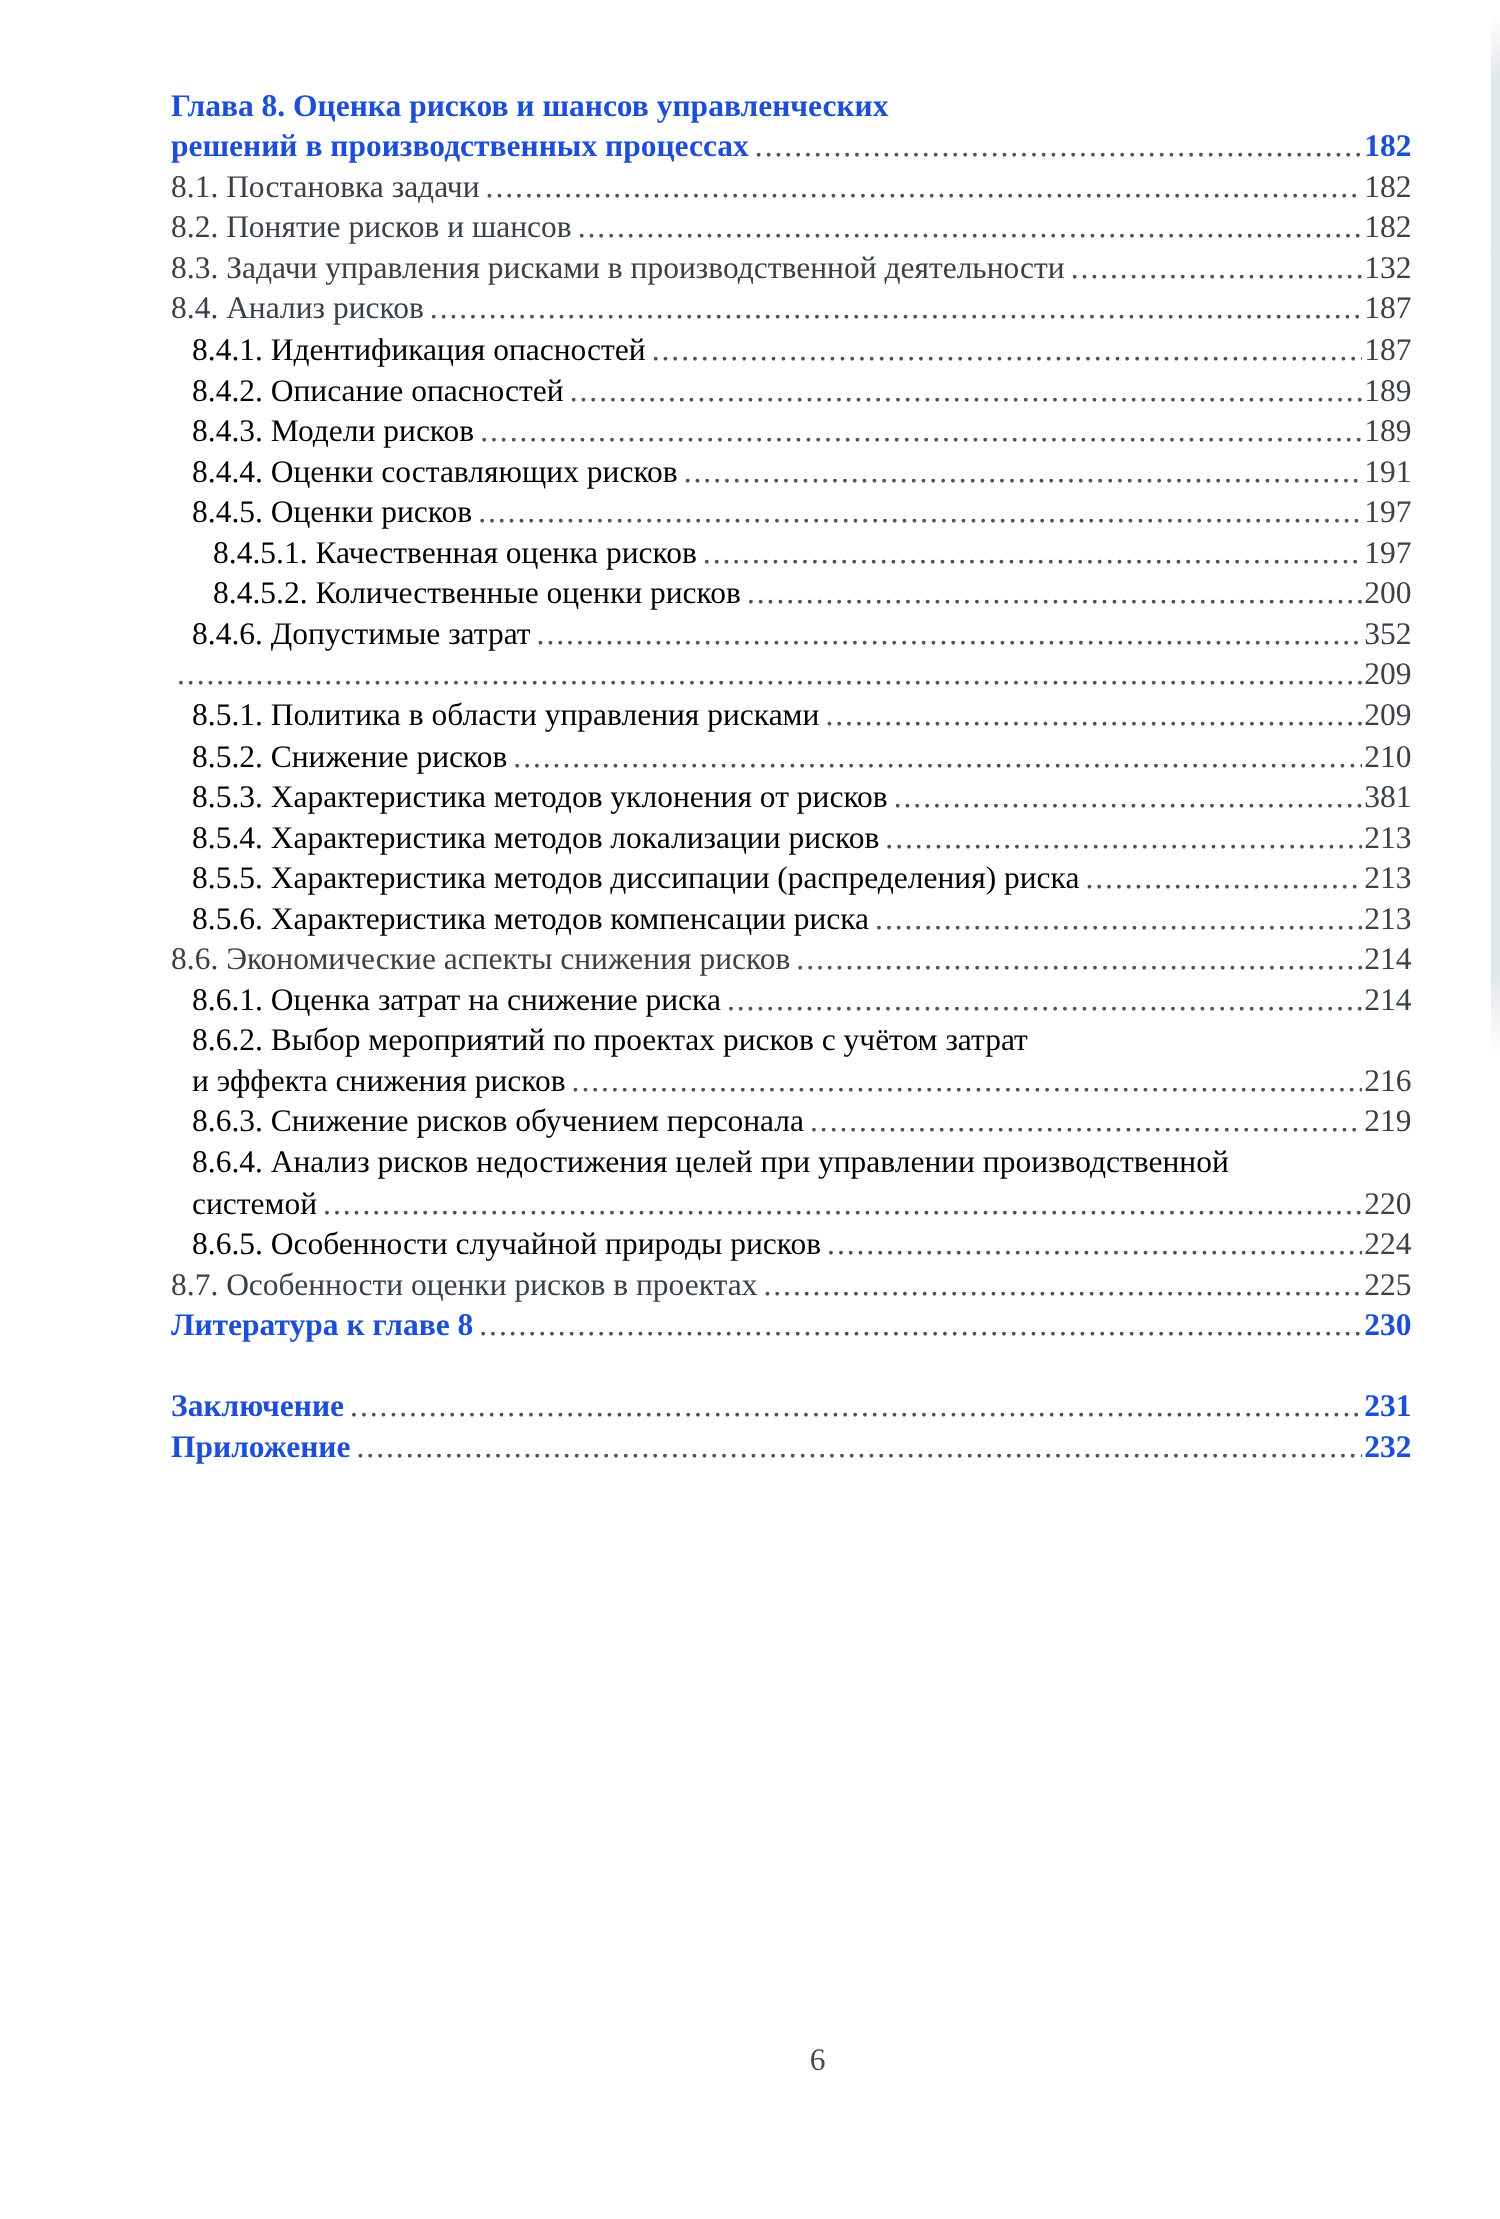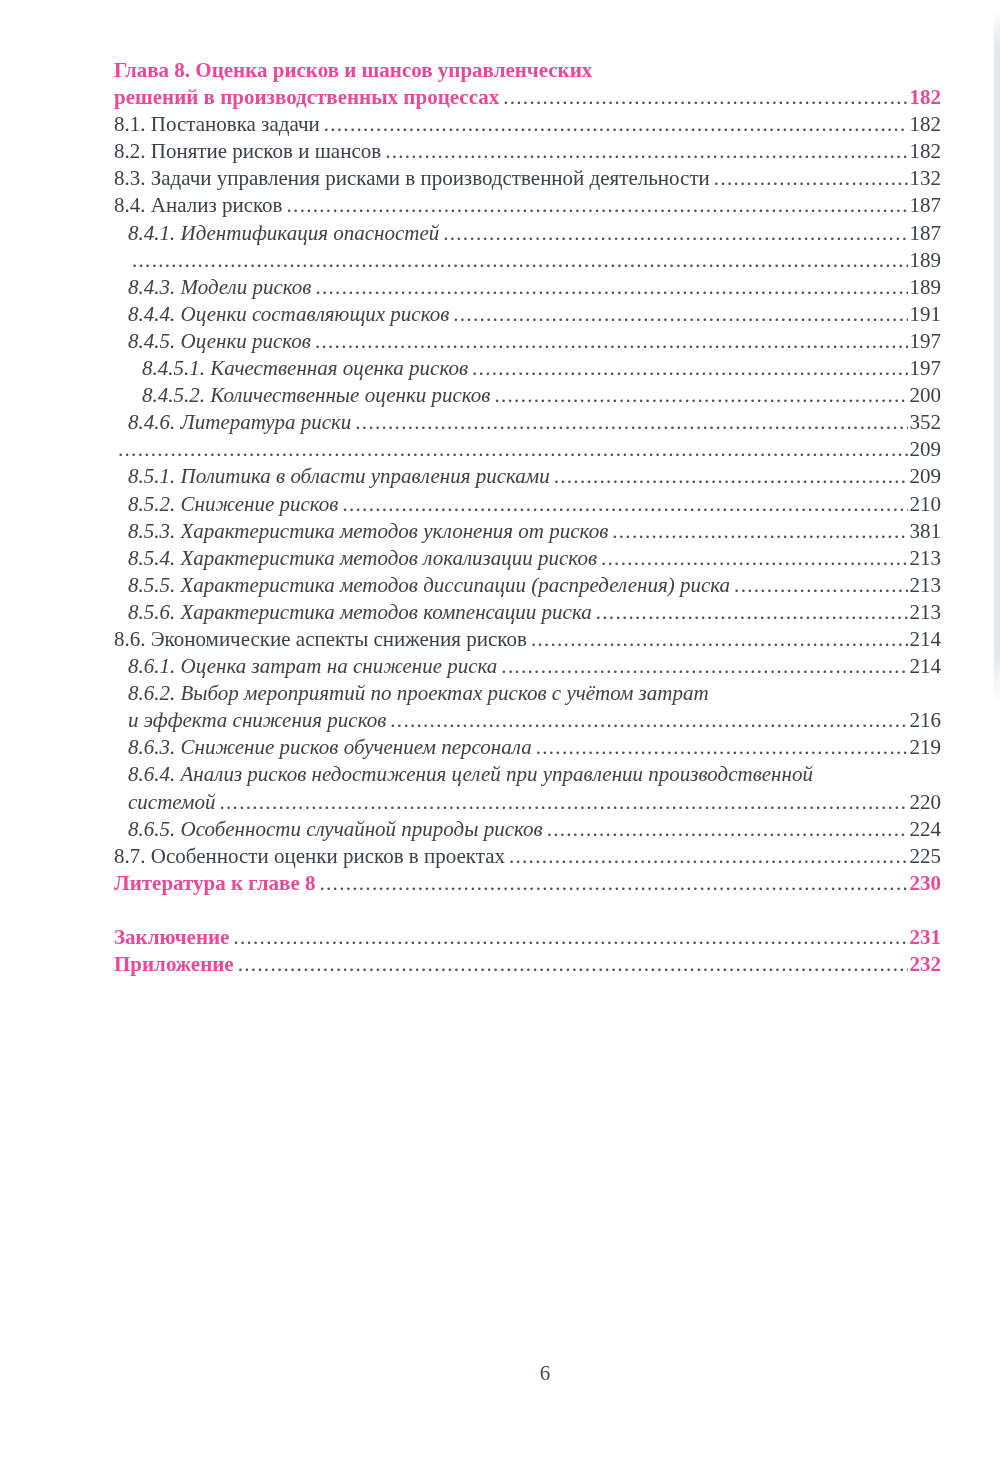--- a/index.html
+++ b/index.html
@@ -23,22 +23,22 @@
     align-items: baseline;
     height: 27.1px;
     line-height: 27.1px;
     font-size: 21px;
     white-space: nowrap;
   }
   .toc-row.spacer { height: 27.1px; }
   .toc-row.ind1 { padding-left: 14px; }
   .toc-row.ind2 { padding-left: 28px; }
   .toc-row.bold .toc-label,
-  .toc-row.bold .toc-page { font-weight: 700; color: #ec4899; }
-  .toc-row.italic .toc-label { font-style: italic; color: #404040; }
+  .toc-row.bold .toc-page { font-weight: 700; color: #1d4ed8; }
+  .toc-row.italic .toc-label { color: #000000; }
   .toc-label { flex: 0 0 auto; }
   .toc-leader {
     flex: 1 1 auto;
     overflow: hidden;
     height: 27.1px;
     position: relative;
     margin: 0 2px 0 4px;
     color: #4a515a;
   }
   .toc-leader::after {
@@ -100,20 +100,21 @@
         <span class="toc-label">8.4. Анализ рисков</span>
         <span class="toc-leader"></span>
         <span class="toc-page">187</span>
       </div>
       <div class="toc-row ind1 italic">
         <span class="toc-label">8.4.1. Идентификация опасностей</span>
         <span class="toc-leader"></span>
         <span class="toc-page">187</span>
       </div>
       <div class="toc-row ind1 italic">
+        <span class="toc-label">8.4.2. Описание опасностей</span>
         <span class="toc-leader"></span>
         <span class="toc-page">189</span>
       </div>
       <div class="toc-row ind1 italic">
         <span class="toc-label">8.4.3. Модели рисков</span>
         <span class="toc-leader"></span>
         <span class="toc-page">189</span>
       </div>
       <div class="toc-row ind1 italic">
         <span class="toc-label">8.4.4. Оценки составляющих рисков</span>
@@ -129,21 +130,21 @@
         <span class="toc-label">8.4.5.1. Качественная оценка рисков</span>
         <span class="toc-leader"></span>
         <span class="toc-page">197</span>
       </div>
       <div class="toc-row ind2 italic">
         <span class="toc-label">8.4.5.2. Количественные оценки рисков</span>
         <span class="toc-leader"></span>
         <span class="toc-page">200</span>
       </div>
       <div class="toc-row ind1 italic">
-        <span class="toc-label">8.4.6. Литература риски</span>
+        <span class="toc-label">8.4.6. Допустимые затрат</span>
         <span class="toc-leader"></span>
         <span class="toc-page">352</span>
       </div>
       <div class="toc-row">
         <span class="toc-leader"></span>
         <span class="toc-page">209</span>
       </div>
       <div class="toc-row ind1 italic">
         <span class="toc-label">8.5.1. Политика в области управления рисками</span>
         <span class="toc-leader"></span>

